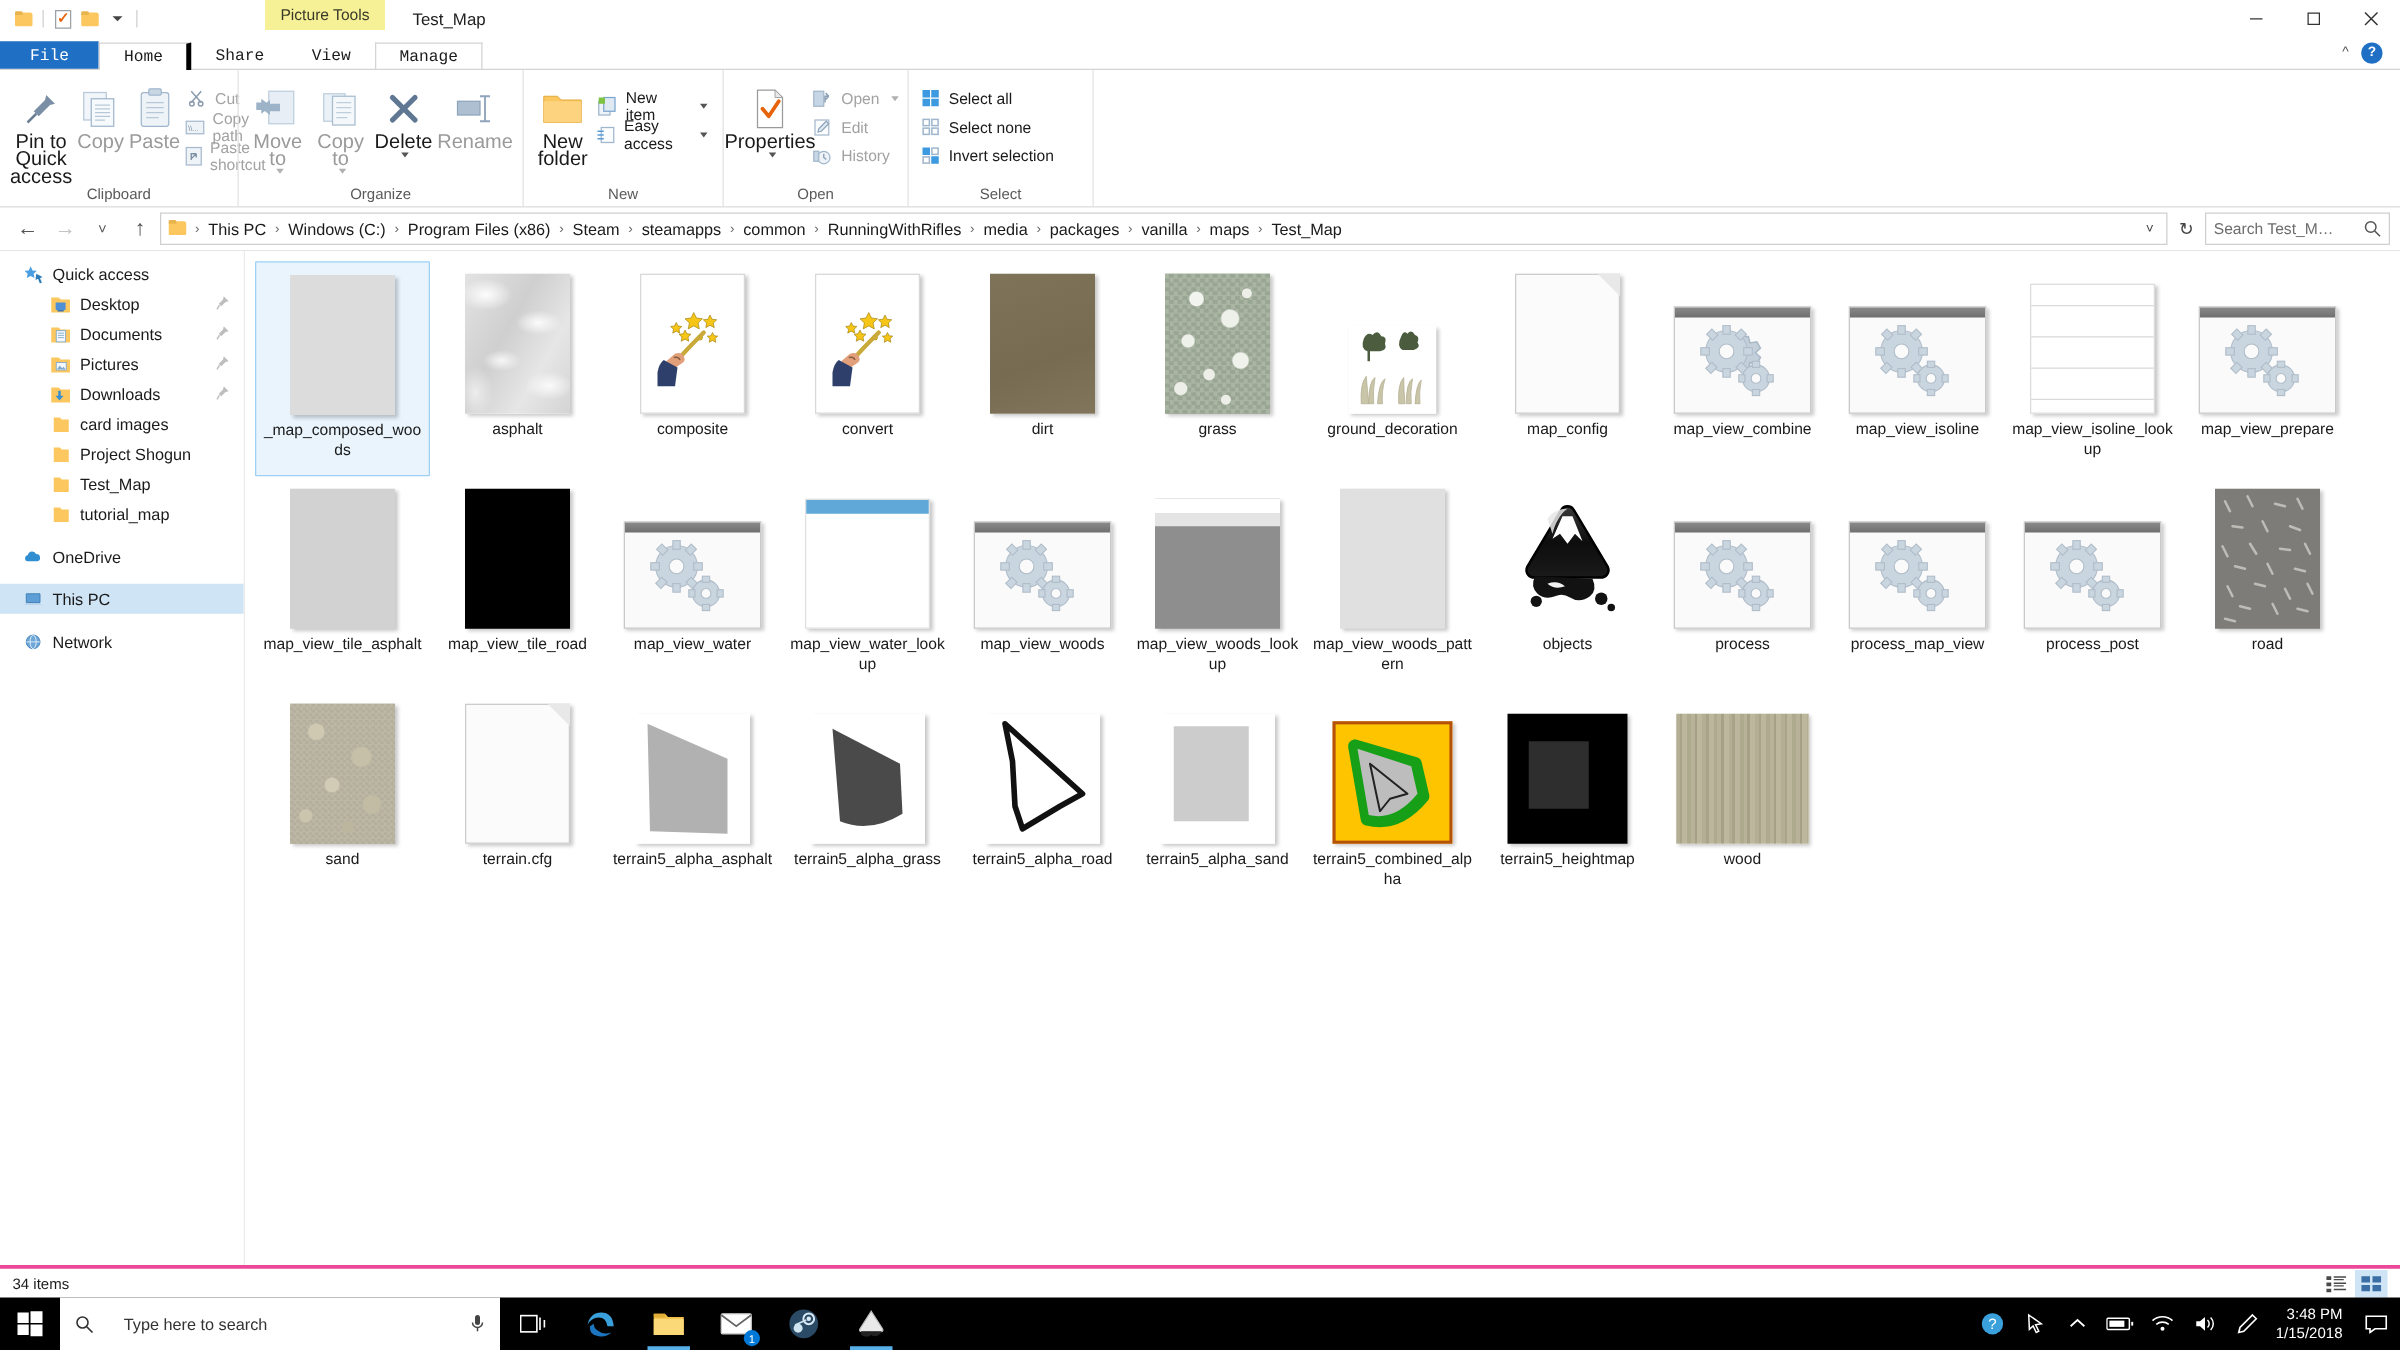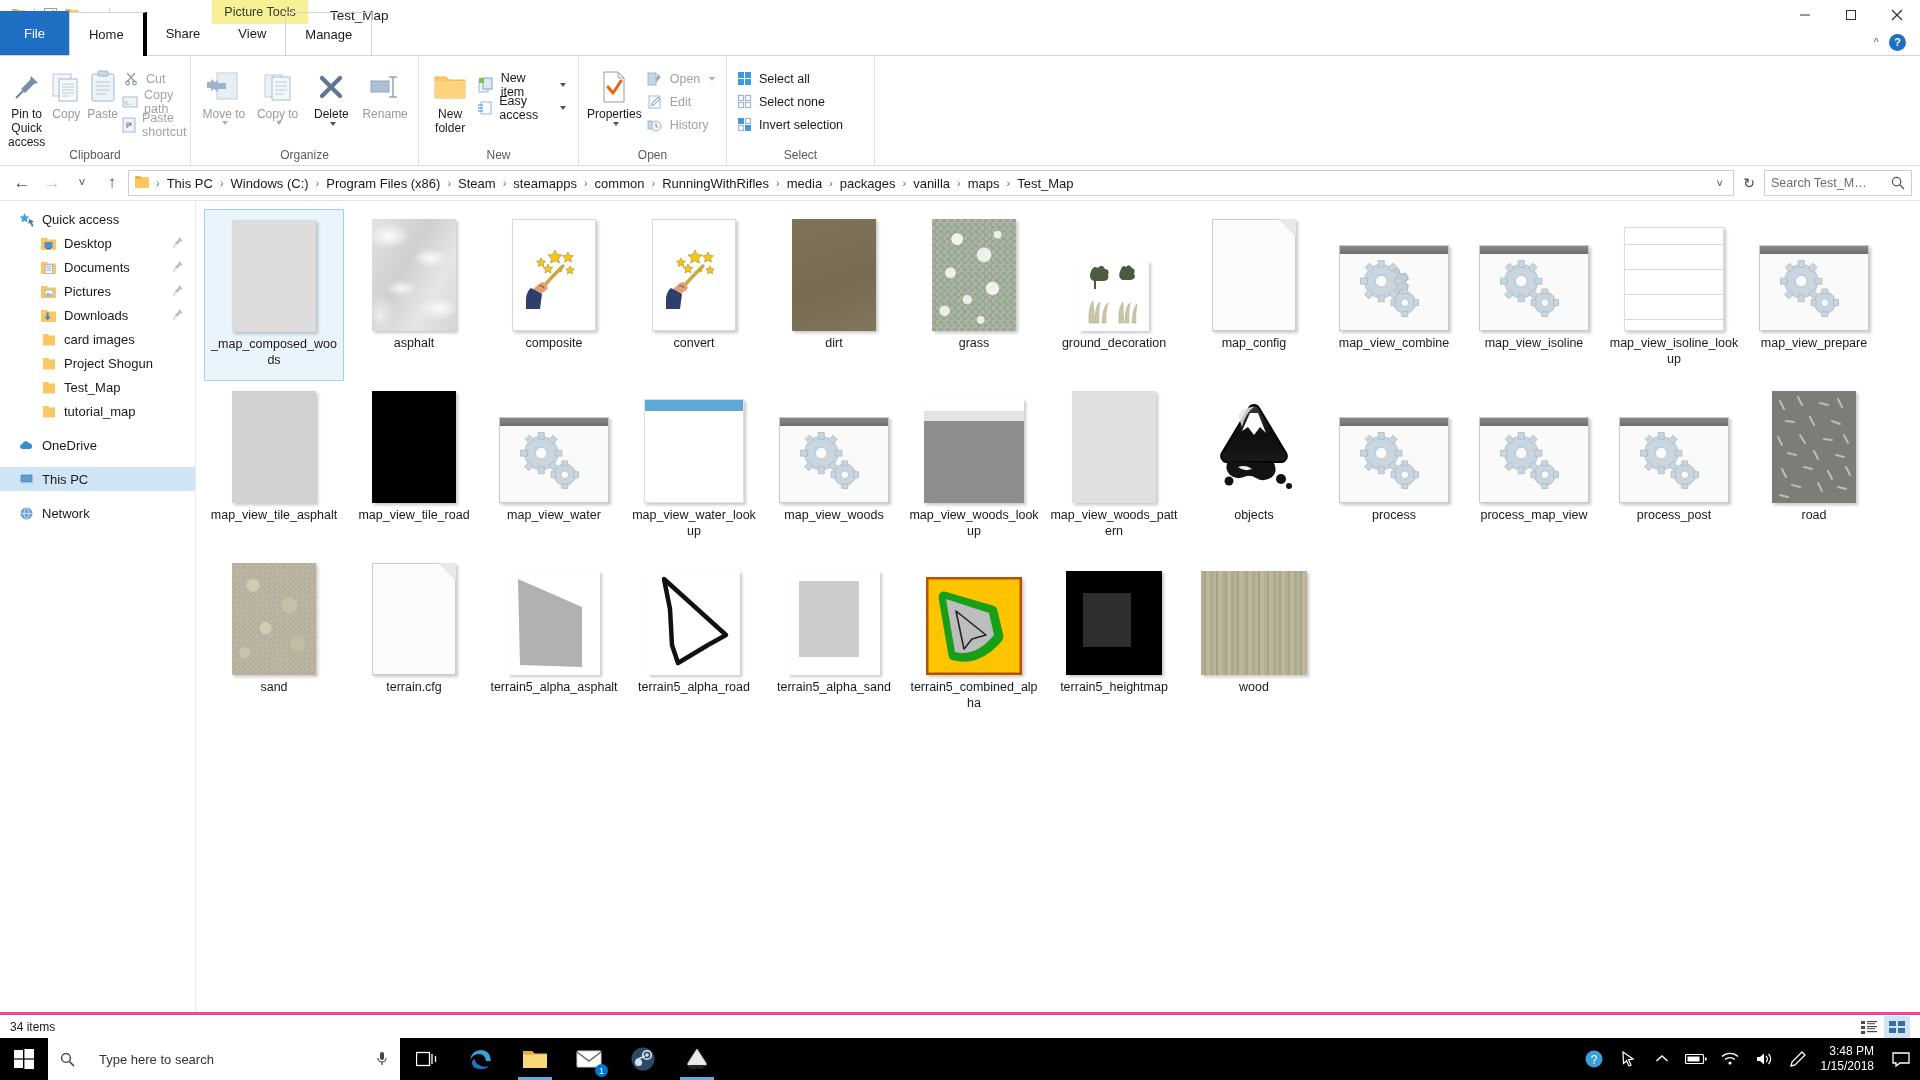--- a/index.html
+++ b/index.html
@@ -29,34 +29,34 @@
     background:#f6f096; color:#3a3a2a; font-size:12.5px;
     display:flex; align-items:center; justify-content:center; padding:0 10px;
   }
   .win-title { position:absolute; left:330px; top:0; height:30px; display:flex; align-items:center; font-size:13.5px; color:#202020; }
   .win-ctrl { position:absolute; right:0; top:0; height:30px; display:flex; }
   .wc { width:46px; height:30px; display:flex; align-items:center; justify-content:center; }
   .wc svg { display:block; }
 
   
   .tabbar { height:26px; display:flex; align-items:flex-end; background:#fff; position:relative; flex:none; border-bottom:1px solid #d4d4d4; }
-  .tab { height:44px; padding:0 19px; display:flex; align-items:center; font-size:13px; color:#1a1a1a; }
+  .tab { height:22px; padding:0 19px; display:flex; align-items:center; font-size:13px; color:#1a1a1a;font-family:Liberation Mono, monospace; }
   .tab.file { background:#1f6fc4; color:#fff; padding:0 24px; }
   .tab.active { background:#fff; border-left:1px solid #d4d4d4; border-right:4px solid #000000; border-top:1px solid #d4d4d4; margin-bottom:-1px; }
   .tab.manage { border-left:1px solid #d4d4d4; border-right:1px solid #d4d4d4; border-top:1px solid #d4d4d4; margin-bottom:-1px;}
   .tabbar-right { margin-left:auto; display:flex; align-items:center; gap:10px; padding-right:14px; height:26px; }
   .help-circle { width:17px;height:17px;border-radius:50%;background:#1f6fc4;color:#fff;font-size:11px;display:flex;align-items:center;justify-content:center;font-weight:bold;}
 
   
   .ribbon { height:110px; background:#fff; border-bottom:1px solid #dcdcdc; display:flex; position:relative; flex:none; }
   .rgroup { display:flex; flex-direction:column; justify-content:space-between; position:relative; padding:4px 0 0 0; }
   .rgroup + .rgroup { border-left:1px solid #e2e2e2; }
   .rgroup-body { display:flex; align-items:flex-start; padding:3px 6px 0 6px; height:88px; }
   .rgroup-label { text-align:center; font-size:12px; color:#5a5a5a; padding-bottom:3px; }
-  .bigbtn { width:64px; display:flex; flex-direction:column; align-items:center; padding:4px 2px; font-size:12px; color:#1a1a1a; text-align:center; line-height:14px; }
+  .bigbtn { width:64px; display:flex; flex-direction:column; align-items:center; padding:4px 2px; font-size:16px; color:#1a1a1a; text-align:center; line-height:14px; }
   .bigbtn.dim { color:#9a9a9a; }
   .bigbtn .ic { height:40px; display:flex; align-items:center; justify-content:center; }
   .smallcol { display:flex; flex-direction:column; justify-content:center; padding-top:4px; }
   .smallbtn { display:flex; align-items:center; gap:6px; height:23px; padding:0 6px 0 2px; font-size:12.5px; color:#1a1a1a; }
   .smallbtn.dim { color:#a2a2a2; }
   .smallbtn .sic { width:18px; height:18px; display:flex; align-items:center; justify-content:center; }
   .dd-arrow { width:0;height:0;border-left:3.5px solid transparent;border-right:3.5px solid transparent;border-top:4px solid #555; margin-left:3px; }
   .dd-arrow.dim { border-top-color:#b0b0b0; }
   .ribbon-right { margin-left:auto; }
 
@@ -1155,20 +1155,31 @@
             <div class="th" style="width:92px;height:104px;background:#fff;">
               <svg width="92" height="104" viewBox="0 0 92 104" style="display:block;">
                 <rect width="92" height="104" fill="#fff"></rect>
                 <path d="M10 8 L74 36 L74 96 L12 94 Z" fill="#b1b1b1"></path>
               </svg>
             </div>
           </div>
           <div class="cap">terrain5_alpha_asphalt</div>
         </div>
 
+        <div class="cell">
+          <div class="thumbwrap">
+            <div class="th" style="width:92px;height:104px;background:#fff;">
+              <svg width="92" height="104" viewBox="0 0 92 104" style="display:block;">
+                <rect width="92" height="104" fill="#fff"></rect>
+                <path d="M18 12 L72 40 L74 80 Q48 96 24 86 Z" fill="#4a4a4a"></path>
+              </svg>
+            </div>
+          </div>
+          <div class="cap">terrain5_alpha_grass</div>
+        </div>
 
         <div class="cell">
           <div class="thumbwrap">
             <div class="th" style="width:92px;height:104px;background:#fff;">
               <svg width="92" height="104" viewBox="0 0 92 104" style="display:block;">
                 <rect width="92" height="104" fill="#fff"></rect>
                 <path d="M16 8 L78 64 L60 74 L30 92 L24 74 L22 38 Z" fill="none" stroke="#111" stroke-width="4.5" stroke-linejoin="round"></path>
               </svg>
             </div>
           </div>

